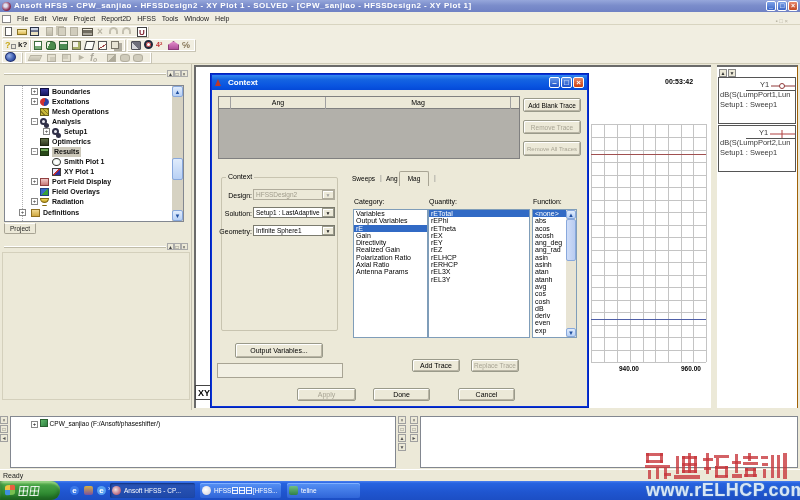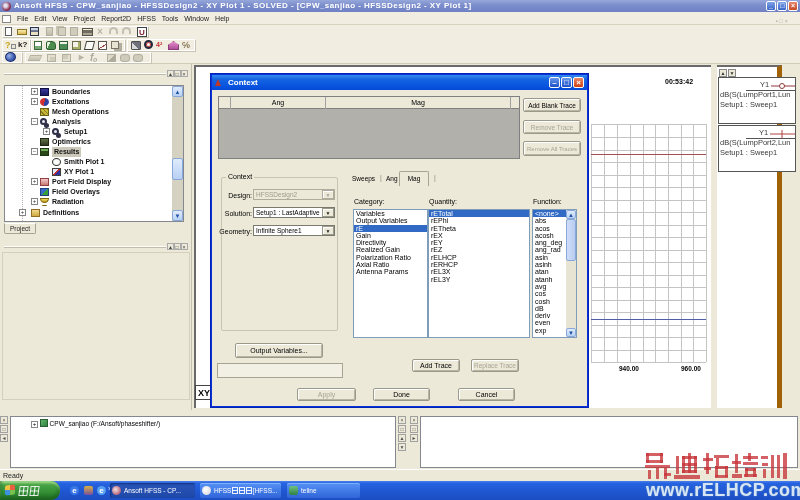--- a/index.html
+++ b/index.html
@@ -42,21 +42,21 @@
 .exp { position:absolute; width:7px; height:7px; border:1px solid #848484; background:#fff; font-size:6px; line-height:5px; text-align:center; color:#333; top:1px; font-weight:normal;}
 .tico { position:absolute; width:9px; height:8px; top:1px; }
 #projtab { left:4px; top:159px; width:32px; height:11px; background:#ece9d8; border:1px solid #a8a494; border-top:1px solid #fff; font-size:6.5px; text-align:center; line-height:10px; color:#222; border-radius:0 0 2px 2px; position:absolute;}
 #panel2body { left:2px; top:188px; width:188px; height:148px; background:#ece9d8; border:1px solid #d4d0bc; position:absolute;}
 
 
 #plotslice { left:192px; top:64px; width:608px; height:346px; background:#ece9d8; }
 #plotclient { position:absolute; left:2px; top:1px; width:517px; height:343px; background:#fff; border-left:2px solid #6a6a6a; border-top:2px solid #6a6a6a; }
 #plotcanvas { left:397px; top:3px; width:122px; height:341px; background:#fff; }
 #xybox { position:absolute; left:3px; top:321px; width:17px; height:15px; background:#fff; border:1px solid #444; border-right:none; font-size:9px; font-weight:bold; color:#000; line-height:14px; text-align:center;}
-#legendpanel { left:525px; top:1px; width:65px; height:343px; background:#fff; border-top:2px solid #6a6a6a; border-right:5px solid #a16207;}
+#legendpanel { left:525px; top:1px; width:81px; height:343px; background:#fff; border-top:2px solid #6a6a6a; border-right:1px solid #a16207;}
 .lgbox { position:absolute; left:1px; width:78px; border:1px solid #555; background:#fff; overflow:hidden; }
 .lgtext { font-size:7.5px; color:#3a3a3a; line-height:9px; white-space:nowrap;}
 
 
 #dialog { left:211px; top:74px; width:377px; height:333px; background:#ece9d8;
   border:1px solid #0831d9; box-shadow:0 0 0 1px #0024b8; }
 #dlgtitle { position:absolute; left:0; top:0; width:375px; height:15px;
   background:linear-gradient(to bottom,#358aee 0%,#1464e2 30%,#0a55e0 70%,#0449d8 100%);
   color:#fff; font-size:8px; font-weight:bold; line-height:15px; }
 #dlgtitle .dtext { margin-left:16px; }

